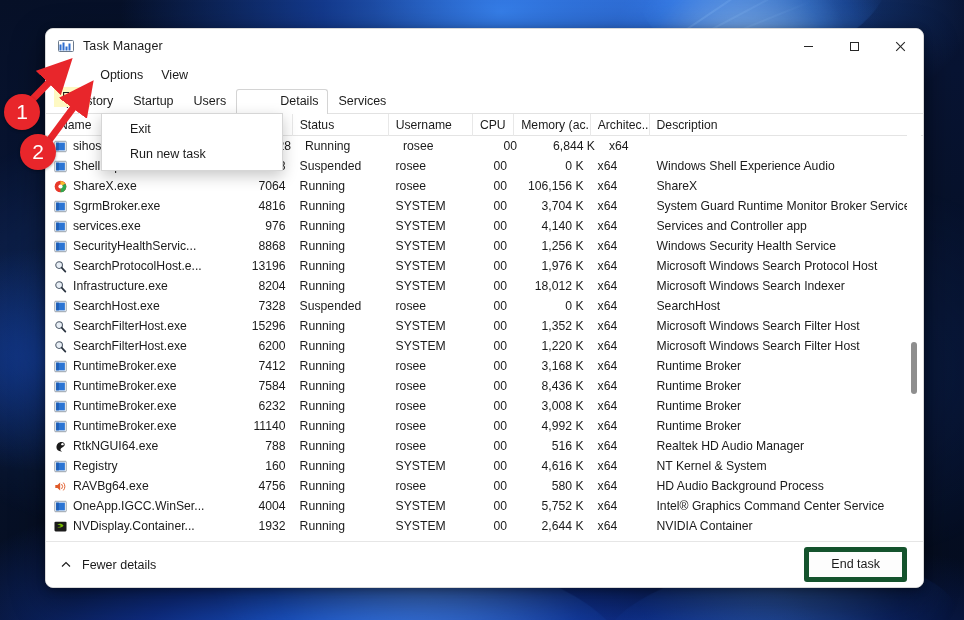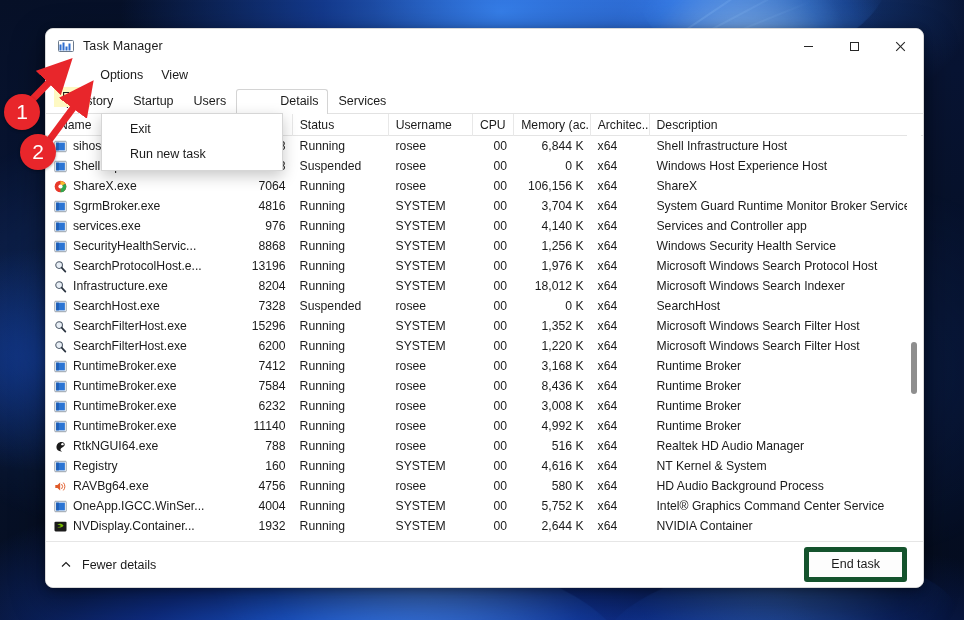--- a/index.html
+++ b/index.html
@@ -441,40 +441,39 @@
               </svg>
             </span>
             <span>sihost.exe</span>
           </div>
           <div class="cell w-pid num">5628</div>
           <div class="cell w-status">Running</div>
           <div class="cell w-user">rosee</div>
           <div class="cell w-cpu num">00</div>
           <div class="cell w-mem num">6,844 K</div>
           <div class="cell w-arch">x64</div>
-          <div class="cell w-desc">Shell Infrastructure Host</div>
         </div>
         <div class="row">
           <div class="cell w-name c-name">
             <span style="display: flex; flex: 0 0 13px;">
               <svg class="pico" viewBox="0 0 16 16">
                 <rect x="1" y="1.6" width="14" height="12.8" rx="0.8" fill="#fff" stroke="#7d8a99" stroke-width="1"></rect>
                 <rect x="2.6" y="3.2" width="10.8" height="9.6" fill="#2a74d4"></rect>
                 <rect x="2.6" y="3.2" width="3.4" height="9.6" fill="#1f5fb5"></rect>
               </svg>
             </span>
             <span>ShellExperienceHost...</span>
           </div>
           <div class="cell w-pid num">11648</div>
           <div class="cell w-status">Suspended</div>
           <div class="cell w-user">rosee</div>
           <div class="cell w-cpu num">00</div>
           <div class="cell w-mem num">0 K</div>
           <div class="cell w-arch">x64</div>
-          <div class="cell w-desc">Windows Host Experience Host</div>
+          <div class="cell w-desc">Windows Shell Experience Audio</div>
         </div>
         <div class="row">
           <div class="cell w-name c-name">
             <span style="display: flex; flex: 0 0 13px;">
               <svg class="pico" viewBox="0 0 16 16">
                 <circle cx="8" cy="8" r="7.2" fill="#e8392b"></circle>
                 <path d="M8 1.2a6.8 6.8 0 0 1 5.9 3.4L8 8z" fill="#f5bd2e"></path>
                 <path d="M13.9 4.6A6.8 6.8 0 0 1 8 15.2V8z" fill="#2fa84f"></path>
                 <circle cx="8" cy="8" r="2.6" fill="#fff"></circle>
               </svg>

